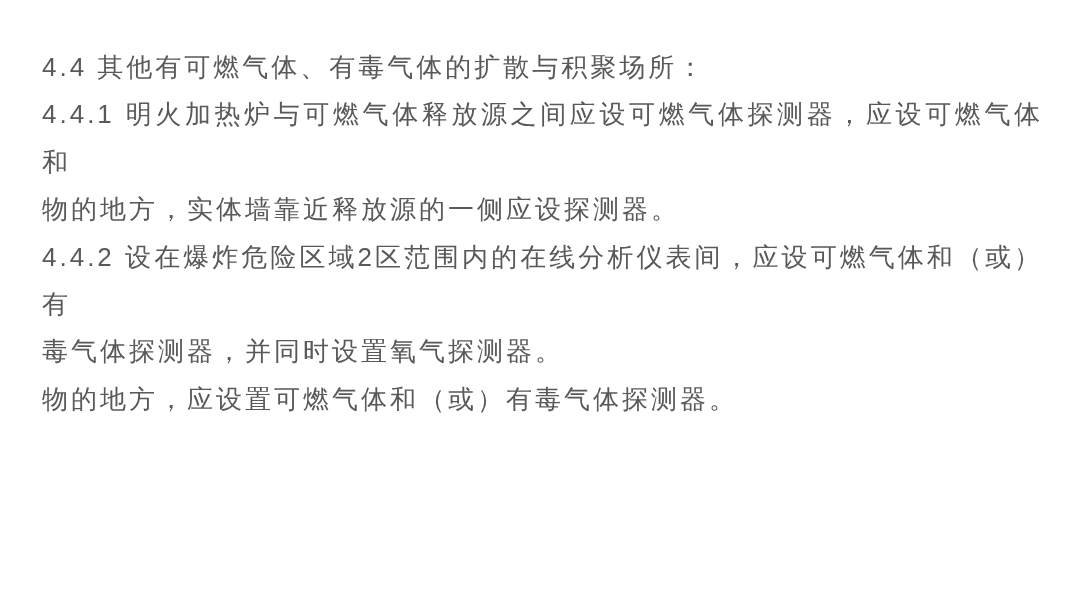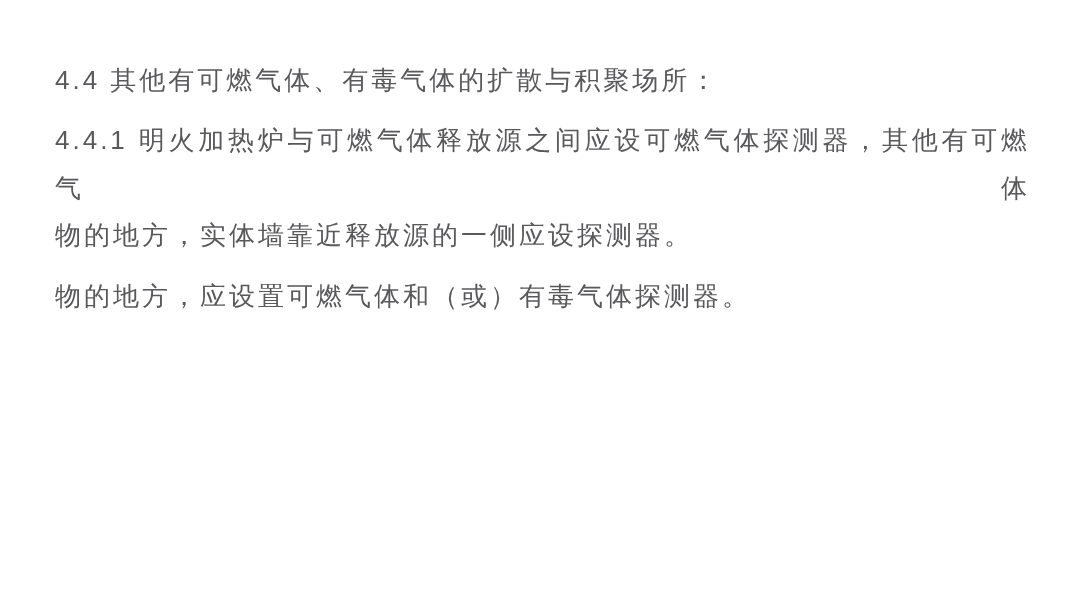--- a/index.html
+++ b/index.html
@@ -20,21 +20,21 @@
     left: 42px;
     top: 44px;
     width: 1001px;
     font-size: 26px;
     line-height: 47.4px;
     letter-spacing: 3px;
     color: #59595c;
     text-align: left;
   }
   .paragraph {
-    margin: 13px;
+    margin: 0;
     padding: 0;
   }
   .line {
     display: block;
     white-space: nowrap;
   }
   .line.fill {
     white-space: normal;
     text-align: justify;
     text-align-last: justify;
@@ -42,20 +42,24 @@
 </style>
 </head>
 <body>
 
 <div class="page" style="background: rgb(255, 255, 255);">
   <div class="text-block" style="color: rgb(89, 89, 92);">
       <div class="paragraph">
         <div class="line">4.4 其他有可燃气体、有毒气体的扩散与积聚场所：</div>
       </div>
       <div class="paragraph">
-        <div class="line fill">4.4.1 明火加热炉与可燃气体释放源之间应设可燃气体探测器，其他有可燃气体</div>
+        <div class="line fill">4.4.1 明火加热炉与可燃气体释放源之间应设可燃气体探测器，应设可燃气体和</div>
         <div class="line">物的地方，实体墙靠近释放源的一侧应设探测器。</div>
+      </div>
+      <div class="paragraph">
+        <div class="line fill">4.4.2 设在爆炸危险区域2区范围内的在线分析仪表间，应设可燃气体和（或）有</div>
+        <div class="line">毒气体探测器，并同时设置氧气探测器。</div>
       </div>
       <div class="paragraph">
         <div class="line">物的地方，应设置可燃气体和（或）有毒气体探测器。</div>
       </div>
     </div>
 </div>
 
 </body></html>

